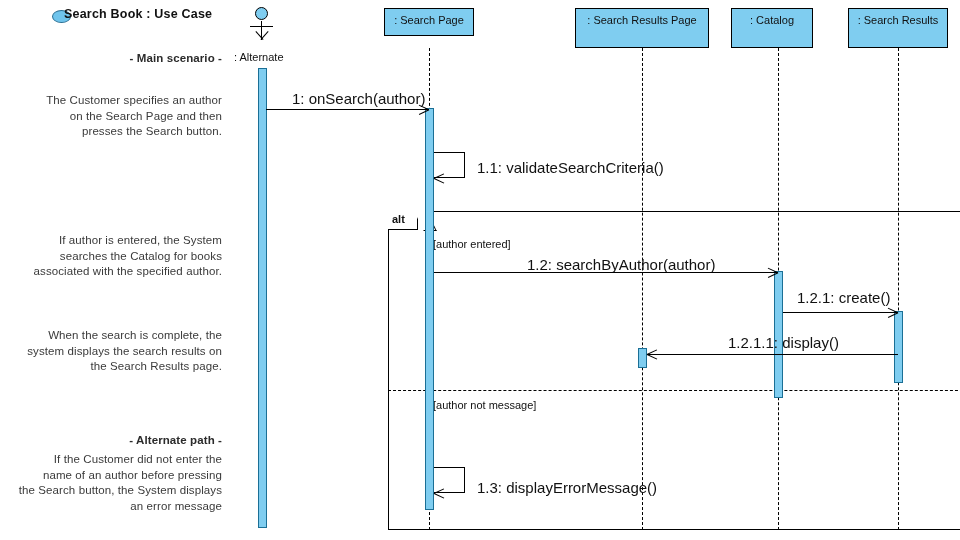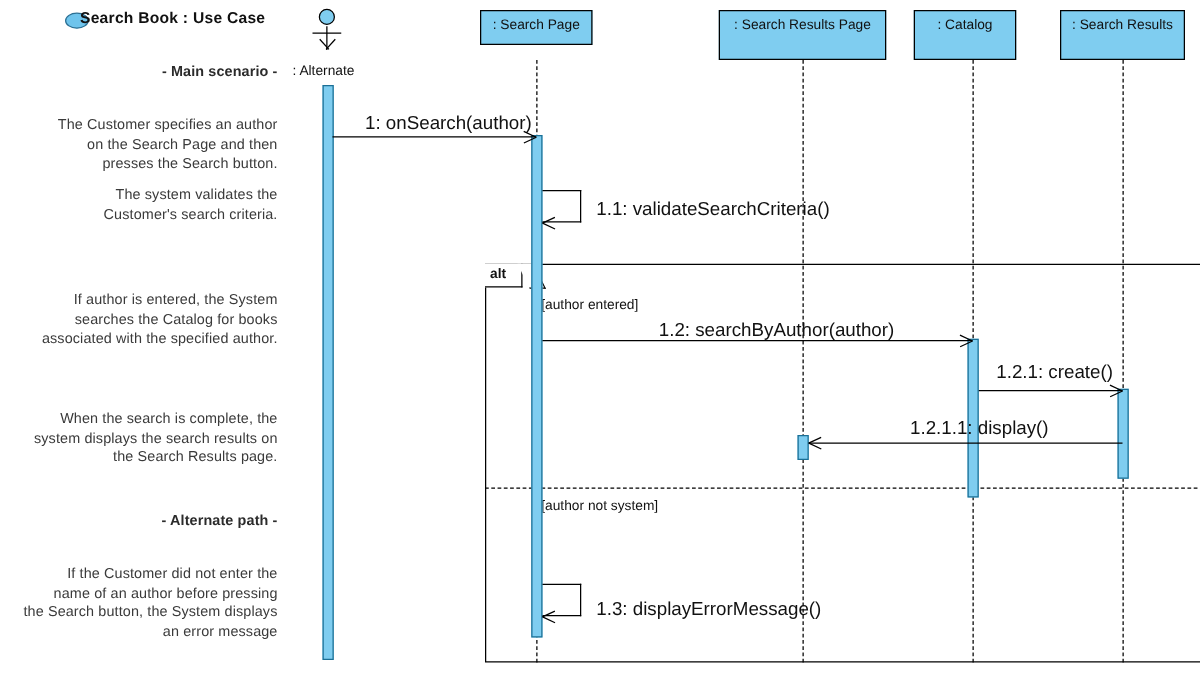--- a/index.html
+++ b/index.html
@@ -67,32 +67,30 @@
 
   <div class="uc-icon" style="left:52px;top:10px;"></div>
   <div class="diag-title" style="left:64px;top:7px;">Search Book : Use Case</div>
 
   <div class="note heading" style="left:0px;top:51px;width:222px;">- Main scenario -</div>
 
   <div class="note" style="left:0px;top:82px;width:222px;margin-top:11px;">The Customer specifies an author
 on the Search Page and then
 presses the Search button.</div>
 
-  <div class="note" style="left:0px;top:149px;width:222px;">The system validates the
-Customer's search criteria.</div>
 
   <div class="note" style="left:0px;top:233px;width:222px;">If author is entered, the System
 searches the Catalog for books
 associated with the specified author.</div>
 
   <div class="note" style="left:0px;top:328px;width:222px;">When the search is complete, the
 system displays the search results on
 the Search Results page.</div>
 
-  <div class="note heading" style="left:0px;top:410px;width:222px;text-align:right;">- Alternate path -</div>
+  <div class="note heading" style="left:0px;top:433px;width:222px;text-align:right;">- Alternate path -</div>
 
   <div class="note" style="left:0px;top:452px;width:222px;">If the Customer did not enter the
 name of an author before pressing
 the Search button, the System displays
 an error message</div>
 
   <div>
     <div class="actor-head" style="left:255px;top:7px;"></div>
 
     <div class="actor-line" style="left:261px;top:21px;width:1.4px;height:19px;"></div>
@@ -132,21 +130,21 @@
 
   <div class="frag-tab" style="left:388px;top:211px;width:30px;height:19px;"></div>
   <div class="frag-corner" style="left:414px;top:211px;width:12px;height:19px;
        border-right:1.3px solid #000;transform:skewX(26deg);"></div>
   <div class="frag-tab-lbl" style="left:392px;top:213px;">alt</div>
 
   <div class="guard" style="left:431px;top:238px;">[author entered]</div>
 
   <div class="frag-sep" style="left:388px;top:390px;width:580px;"></div>
 
-  <div class="guard" style="left:431px;top:399px;">[author not system]</div>
+  <div class="guard" style="left:431px;top:399px;">[author not message]</div>
 
   <div class="act" style="left:425px;top:108px;width:9px;height:402px;"></div>
 
   <div class="act" style="left:774px;top:271px;width:9px;height:127px;"></div>
 
   <div class="act" style="left:894px;top:311px;width:9px;height:72px;"></div>
 
   <div class="act" style="left:638px;top:348px;width:9px;height:20px;"></div>
 
   <div class="msg-lbl" style="left:292px;top:90px;">1: onSearch(author)</div>

